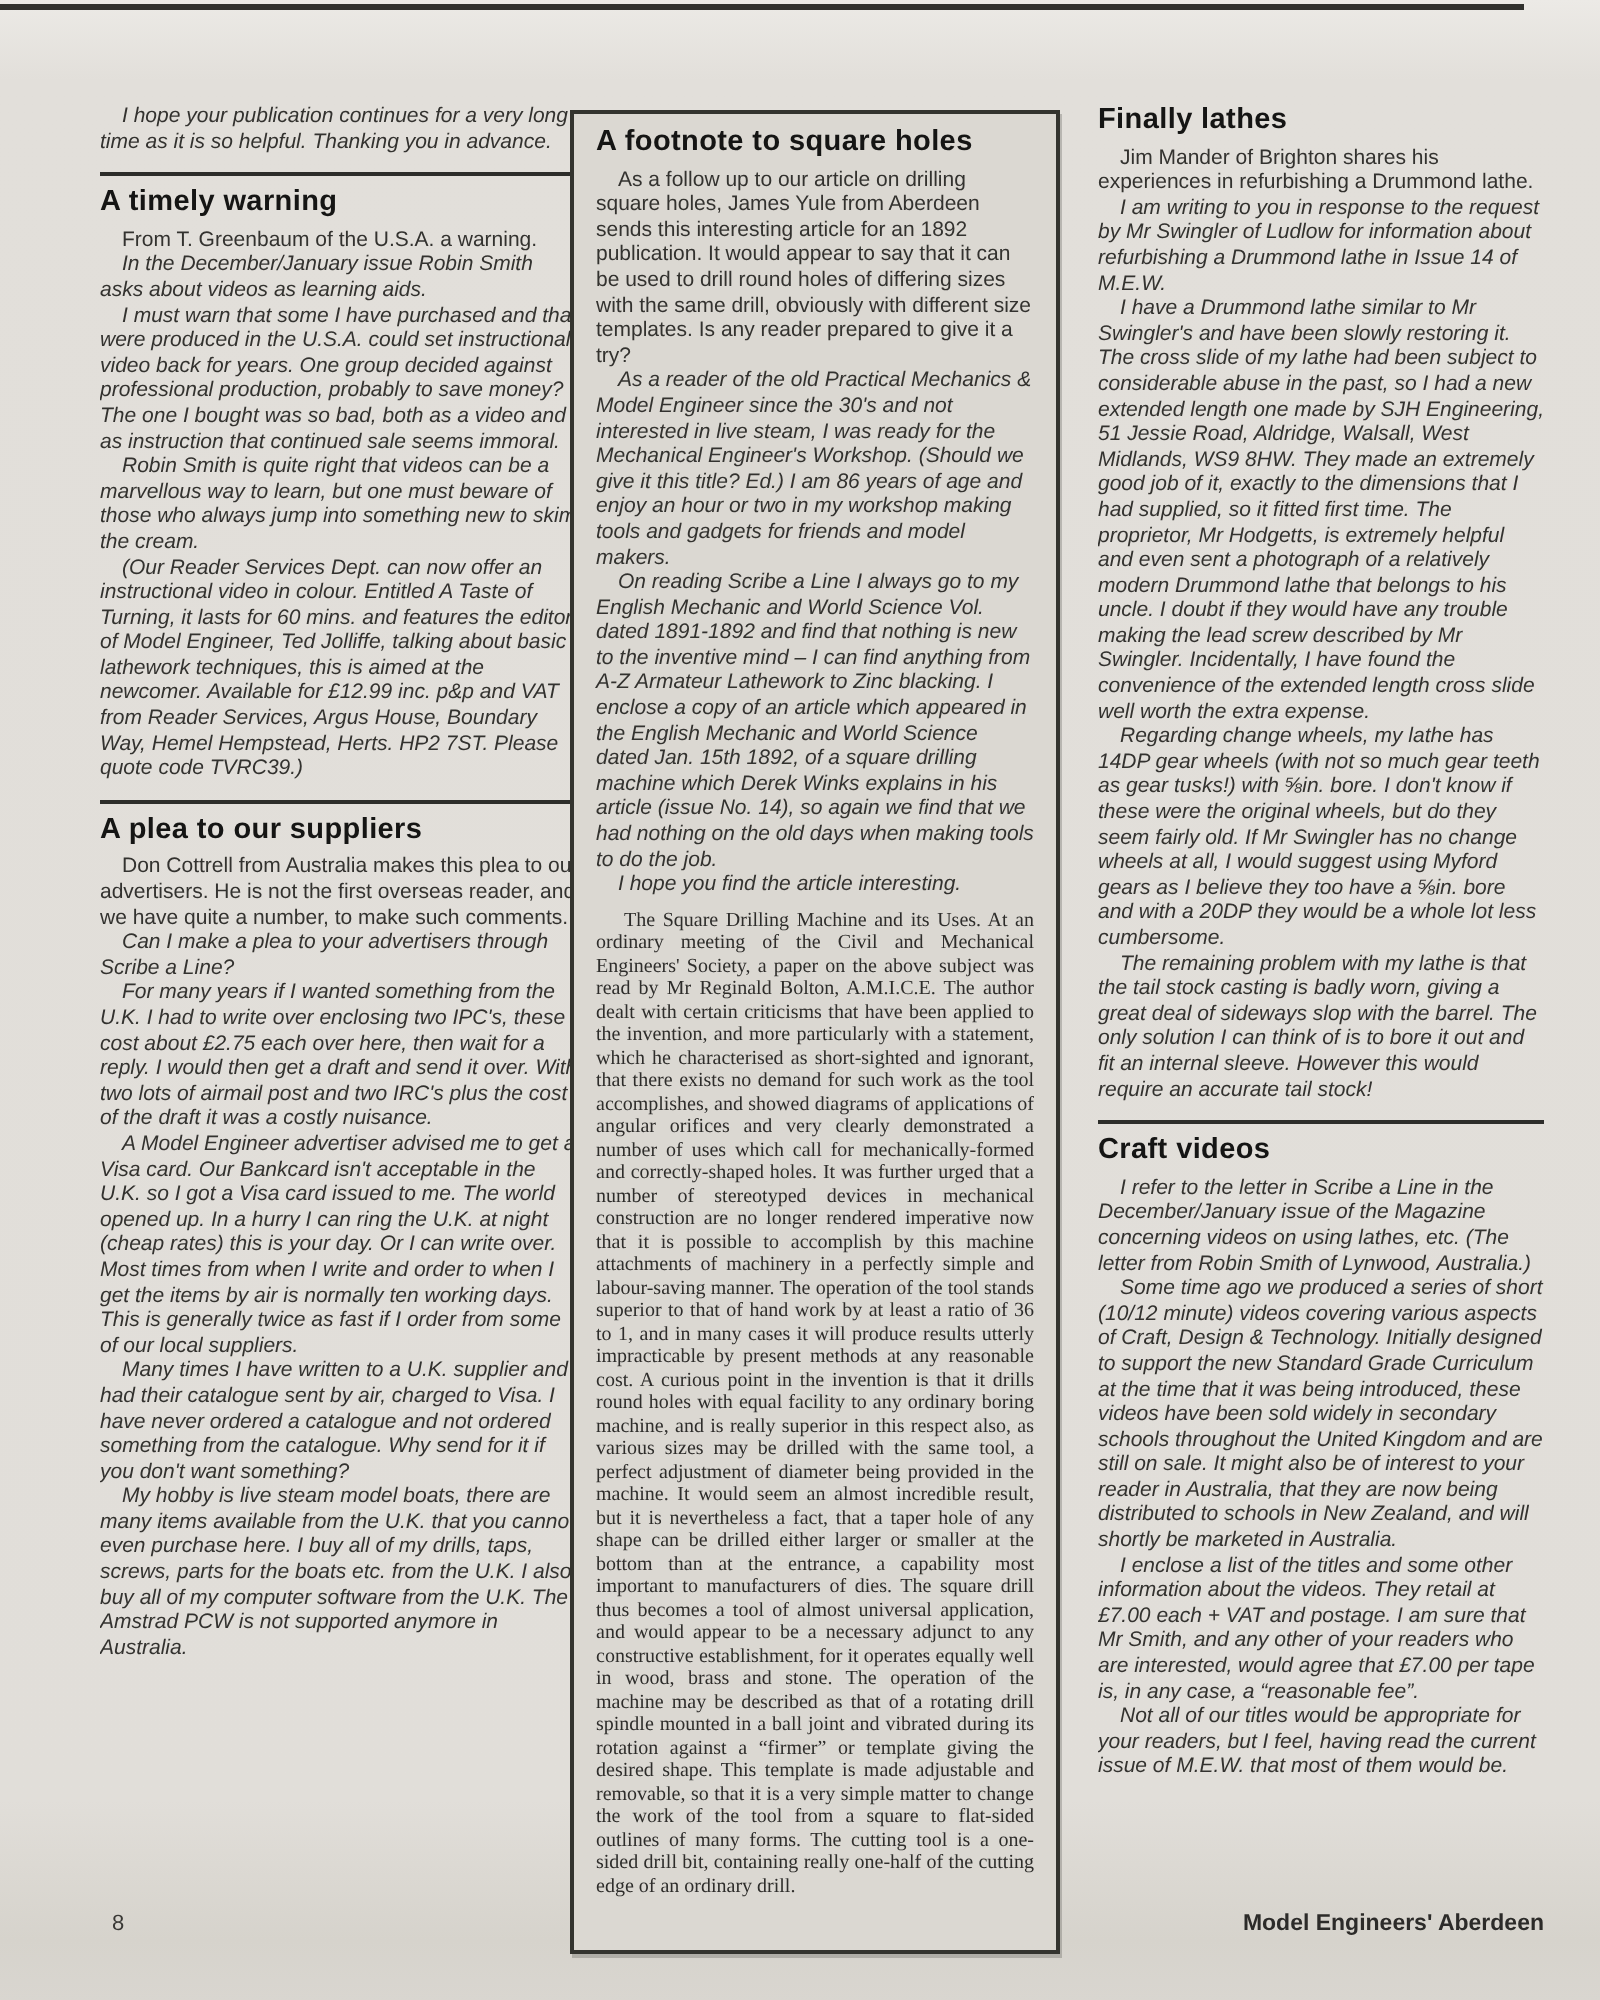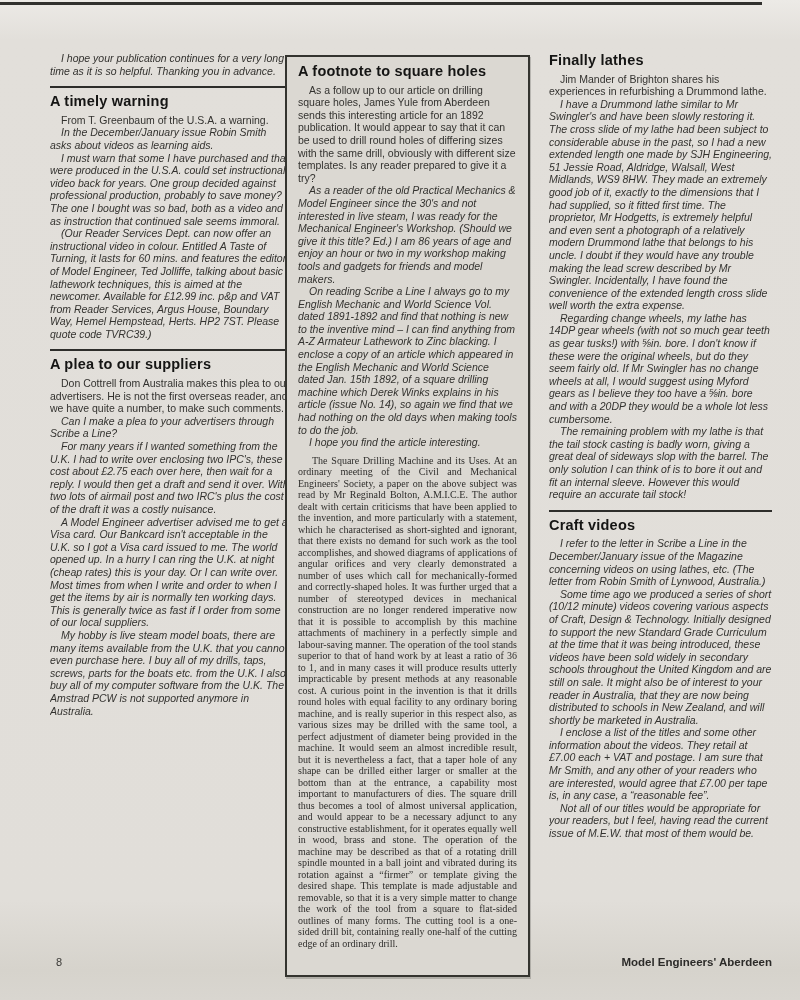--- a/index.html
+++ b/index.html
@@ -31,42 +31,45 @@
 <div class="page">
   <div class="scan-bar"></div>
 
   <div class="col col1">
       <p class="italic">I hope your publication continues for a very long time as it is so helpful. Thanking you in advance.</p>
       <div class="rule"></div>
       <h2 class="heading">A timely warning</h2>
       <p class="roman">From T. Greenbaum of the U.S.A. a warning.</p>
       <p class="italic">In the December/January issue Robin Smith asks about videos as learning aids.</p>
       <p class="italic">I must warn that some I have purchased and that were produced in the U.S.A. could set instructional video back for years. One group decided against professional production, probably to save money? The one I bought was so bad, both as a video and as instruction that continued sale seems immoral.</p>
+      <p class="italic">Robin Smith is quite right that videos can be a marvellous way to learn, but one must beware of those who always jump into something new to skim the cream.</p>
       <p class="italic">(Our Reader Services Dept. can now offer an instructional video in colour. Entitled A Taste of Turning, it lasts for 60 mins. and features the editor of Model Engineer, Ted Jolliffe, talking about basic lathework techniques, this is aimed at the newcomer. Available for £12.99 inc. p&amp;p and VAT from Reader Services, Argus House, Boundary Way, Hemel Hempstead, Herts. HP2 7ST. Please quote code TVRC39.)</p>
       <div class="rule"></div>
       <h2 class="heading">A plea to our suppliers</h2>
       <p class="roman">Don Cottrell from Australia makes this plea to our advertisers. He is not the first overseas reader, and we have quite a number, to make such comments.</p>
       <p class="italic">Can I make a plea to your advertisers through Scribe a Line?</p>
       <p class="italic">For many years if I wanted something from the U.K. I had to write over enclosing two IPC's, these cost about £2.75 each over here, then wait for a reply. I would then get a draft and send it over. With two lots of airmail post and two IRC's plus the cost of the draft it was a costly nuisance.</p>
       <p class="italic">A Model Engineer advertiser advised me to get a Visa card. Our Bankcard isn't acceptable in the U.K. so I got a Visa card issued to me. The world opened up. In a hurry I can ring the U.K. at night (cheap rates) this is your day. Or I can write over. Most times from when I write and order to when I get the items by air is normally ten working days. This is generally twice as fast if I order from some of our local suppliers.</p>
+      <p class="italic">Many times I have written to a U.K. supplier and had their catalogue sent by air, charged to Visa. I have never ordered a catalogue and not ordered something from the catalogue. Why send for it if you don't want something?</p>
       <p class="italic">My hobby is live steam model boats, there are many items available from the U.K. that you cannot even purchase here. I buy all of my drills, taps, screws, parts for the boats etc. from the U.K. I also buy all of my computer software from the U.K. The Amstrad PCW is not supported anymore in Australia.</p>
     </div>
 
   <div class="colbox">
       <h2 class="heading">A footnote to square holes</h2>
       <p class="roman">As a follow up to our article on drilling square holes, James Yule from Aberdeen sends this interesting article for an 1892 publication. It would appear to say that it can be used to drill round holes of differing sizes with the same drill, obviously with different size templates. Is any reader prepared to give it a try?</p>
       <p class="italic">As a reader of the old Practical Mechanics &amp; Model Engineer since the 30's and not interested in live steam, I was ready for the Mechanical Engineer's Workshop. (Should we give it this title? Ed.) I am 86 years of age and enjoy an hour or two in my workshop making tools and gadgets for friends and model makers.</p>
       <p class="italic">On reading Scribe a Line I always go to my English Mechanic and World Science Vol. dated 1891-1892 and find that nothing is new to the inventive mind – I can find anything from A-Z Armateur Lathework to Zinc blacking. I enclose a copy of an article which appeared in the English Mechanic and World Science dated Jan. 15th 1892, of a square drilling machine which Derek Winks explains in his article (issue No. 14), so again we find that we had nothing on the old days when making tools to do the job.</p>
       <p class="italic">I hope you find the article interesting.</p>
       <p class="serif">The Square Drilling Machine and its Uses. At an ordinary meeting of the Civil and Mechanical Engineers' Society, a paper on the above subject was read by Mr Reginald Bolton, A.M.I.C.E. The author dealt with certain criticisms that have been applied to the invention, and more particularly with a statement, which he characterised as short-sighted and ignorant, that there exists no demand for such work as the tool accomplishes, and showed diagrams of applications of angular orifices and very clearly demonstrated a number of uses which call for mechanically-formed and correctly-shaped holes. It was further urged that a number of stereotyped devices in mechanical construction are no longer rendered imperative now that it is possible to accomplish by this machine attachments of machinery in a perfectly simple and labour-saving manner. The operation of the tool stands superior to that of hand work by at least a ratio of 36 to 1, and in many cases it will produce results utterly impracticable by present methods at any reasonable cost. A curious point in the invention is that it drills round holes with equal facility to any ordinary boring machine, and is really superior in this respect also, as various sizes may be drilled with the same tool, a perfect adjustment of diameter being provided in the machine. It would seem an almost incredible result, but it is nevertheless a fact, that a taper hole of any shape can be drilled either larger or smaller at the bottom than at the entrance, a capability most important to manufacturers of dies. The square drill thus becomes a tool of almost universal application, and would appear to be a necessary adjunct to any constructive establishment, for it operates equally well in wood, brass and stone. The operation of the machine may be described as that of a rotating drill spindle mounted in a ball joint and vibrated during its rotation against a “firmer” or template giving the desired shape. This template is made adjustable and removable, so that it is a very simple matter to change the work of the tool from a square to flat-sided outlines of many forms. The cutting tool is a one-sided drill bit, containing really one-half of the cutting edge of an ordinary drill.</p>
     </div>
 
   <div class="col col3">
       <h2 class="heading">Finally lathes</h2>
       <p class="roman">Jim Mander of Brighton shares his experiences in refurbishing a Drummond lathe.</p>
+      <p class="italic">I am writing to you in response to the request by Mr Swingler of Ludlow for information about refurbishing a Drummond lathe in Issue 14 of M.E.W.</p>
       <p class="italic">I have a Drummond lathe similar to Mr Swingler's and have been slowly restoring it. The cross slide of my lathe had been subject to considerable abuse in the past, so I had a new extended length one made by SJH Engineering, 51 Jessie Road, Aldridge, Walsall, West Midlands, WS9 8HW. They made an extremely good job of it, exactly to the dimensions that I had supplied, so it fitted first time. The proprietor, Mr Hodgetts, is extremely helpful and even sent a photograph of a relatively modern Drummond lathe that belongs to his uncle. I doubt if they would have any trouble making the lead screw described by Mr Swingler. Incidentally, I have found the convenience of the extended length cross slide well worth the extra expense.</p>
       <p class="italic">Regarding change wheels, my lathe has 14DP gear wheels (with not so much gear teeth as gear tusks!) with ⅝in. bore. I don't know if these were the original wheels, but do they seem fairly old. If Mr Swingler has no change wheels at all, I would suggest using Myford gears as I believe they too have a ⅝in. bore and with a 20DP they would be a whole lot less cumbersome.</p>
       <p class="italic">The remaining problem with my lathe is that the tail stock casting is badly worn, giving a great deal of sideways slop with the barrel. The only solution I can think of is to bore it out and fit an internal sleeve. However this would require an accurate tail stock!</p>
       <div class="rule"></div>
       <h2 class="heading">Craft videos</h2>
       <p class="italic">I refer to the letter in Scribe a Line in the December/January issue of the Magazine concerning videos on using lathes, etc. (The letter from Robin Smith of Lynwood, Australia.)</p>
       <p class="italic">Some time ago we produced a series of short (10/12 minute) videos covering various aspects of Craft, Design &amp; Technology. Initially designed to support the new Standard Grade Curriculum at the time that it was being introduced, these videos have been sold widely in secondary schools throughout the United Kingdom and are still on sale. It might also be of interest to your reader in Australia, that they are now being distributed to schools in New Zealand, and will shortly be marketed in Australia.</p>
       <p class="italic">I enclose a list of the titles and some other information about the videos. They retail at £7.00 each + VAT and postage. I am sure that Mr Smith, and any other of your readers who are interested, would agree that £7.00 per tape is, in any case, a “reasonable fee”.</p>
       <p class="italic">Not all of our titles would be appropriate for your readers, but I feel, having read the current issue of M.E.W. that most of them would be.</p>
     </div>

